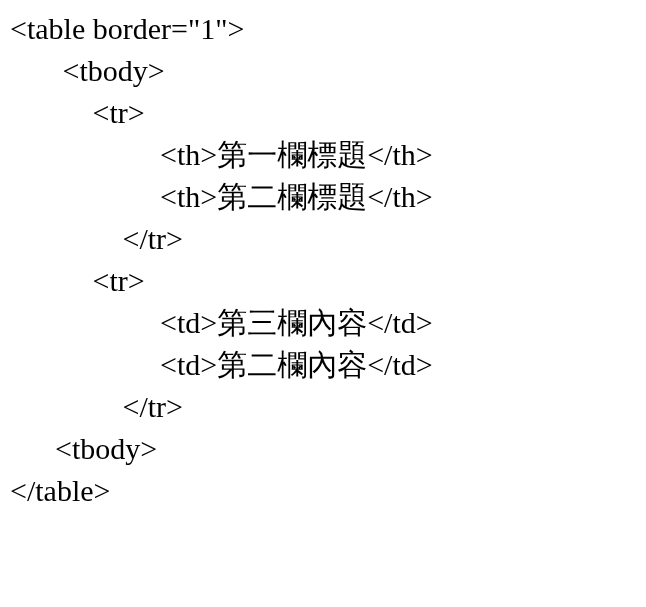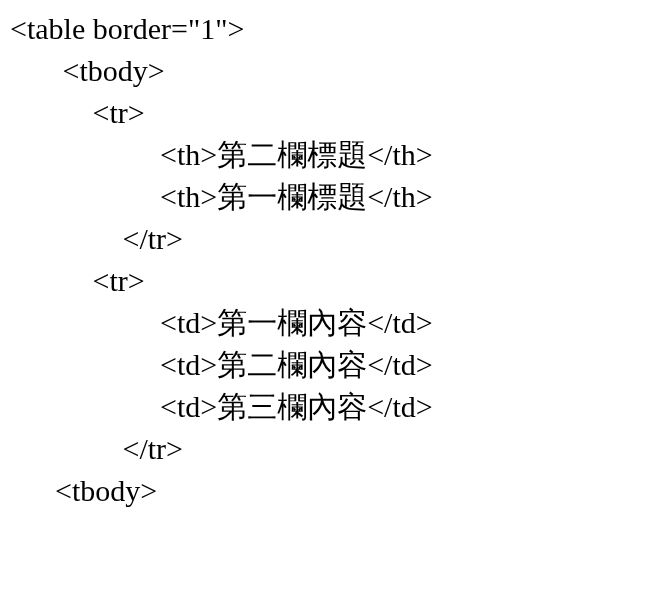--- a/index.html
+++ b/index.html
@@ -26,23 +26,23 @@
   }
 </style>
 </head>
 <body>
 
 <div class="page">
   <div class="code-block">
     <div class="code-line">&lt;table border="1"&gt;</div>
     <div class="code-line">       &lt;tbody&gt;</div>
     <div class="code-line">           &lt;tr&gt;</div>
+    <div class="code-line">                    &lt;th&gt;第一欄標題&lt;/th&gt;</div>
     <div class="code-line">                    &lt;th&gt;第二欄標題&lt;/th&gt;</div>
-    <div class="code-line">                    &lt;th&gt;第一欄標題&lt;/th&gt;</div>
     <div class="code-line">               &lt;/tr&gt;</div>
     <div class="code-line">           &lt;tr&gt;</div>
-    <div class="code-line">                    &lt;td&gt;第一欄內容&lt;/td&gt;</div>
+    <div class="code-line">                    &lt;td&gt;第三欄內容&lt;/td&gt;</div>
     <div class="code-line">                    &lt;td&gt;第二欄內容&lt;/td&gt;</div>
-    <div class="code-line">                    &lt;td&gt;第三欄內容&lt;/td&gt;</div>
     <div class="code-line">               &lt;/tr&gt;</div>
     <div class="code-line">      &lt;tbody&gt;</div>
+    <div class="code-line">&lt;/table&gt;</div>
   </div>
 </div>
 
 </body></html>

